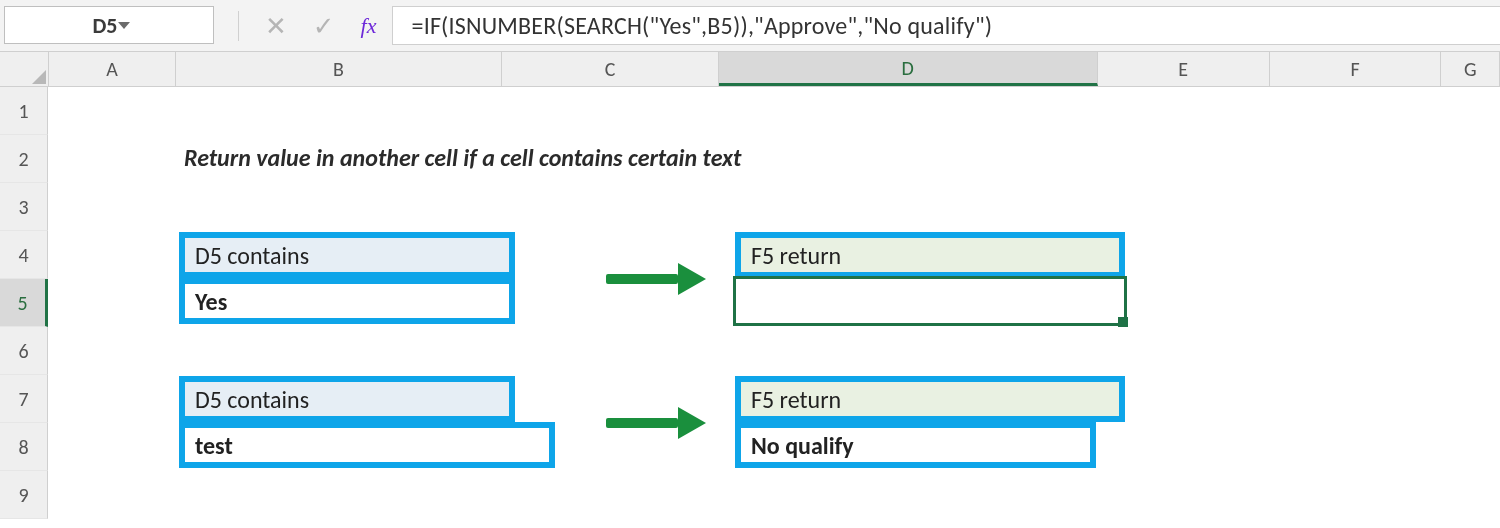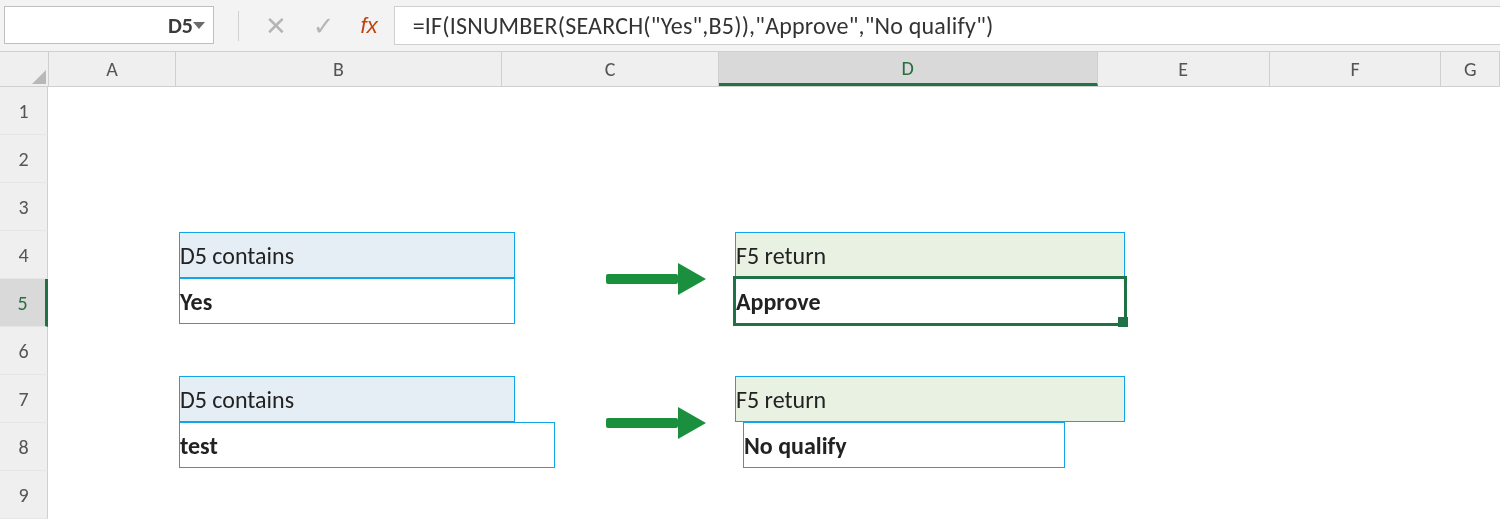--- a/index.html
+++ b/index.html
@@ -26,21 +26,21 @@
   .namebox-wrap {
     display: flex;
     align-items: center;
     background: #ffffff;
     border: 1px solid #bfbfbf;
     margin: 6px 0 6px 4px;
     height: 38px;
     width: 210px;
     box-sizing: border-box;
     padding: 0 8px 0 12px;
-    justify-content: flex-end;
+    justify-content: center;
   }
   .namebox-text {
     font-weight: 600;
     font-size: 22px;
     color: #3b3b3b;
   }
   .namebox-dropdown {
     width: 0; height: 0;
     border-left: 6px solid transparent;
     border-right: 6px solid transparent;
@@ -57,24 +57,24 @@
   .fx-divider {
     width: 1px;
     height: 30px;
     background: #d0d0d0;
   }
   .fx-x, .fx-check {
     font-size: 26px;
     line-height: 1;
   }
   .fx-label {
-    font-family: Liberation Sans, sans-serif;
+    font-family: Liberation Serif, serif;
     font-style: italic;
     font-size: 22px;
-    color: #c2410c;
+    color: #6d28d9;
   }
 
   .formula-input {
     flex: 1;
     display: flex;
     align-items: center;
     background: #ffffff;
     border: 1px solid #cfcfcf;
     border-right: none;
     margin: 6px 0;
@@ -164,24 +164,25 @@
     top: 56px;
     font-style: italic;
     font-weight: 700;
     font-size: 24px;
     color: #2b2b2b;
   }
 
   
   .hbox {
     position: absolute;
-    border: 1px solid #0ea5e9;
+    border: 6px solid #0ea5e9;
     height: 46px;
     display: flex;
     align-items: center;
+    padding-left: 10px;
     font-size: 24px;
     box-sizing: border-box;
     background: #fff;
   }
   .hbox.header-blue { background: #e6eef5; }
   .hbox.header-green { background: #e9f1e2; }
   .hbox.val { font-weight: 700; align-items: center; }
 
   
   .selected-cell {
@@ -259,57 +260,55 @@
     <div class="rh">4</div>
     <div class="rh sel">5</div>
     <div class="rh">6</div>
     <div class="rh">7</div>
     <div class="rh">8</div>
     <div class="rh">9</div>
   </div>
 
   <div class="cells">
 
+    <div class="title">Return value in another cell if a cell contains certain text</div>
 
     <div class="hbox header-blue" style="left:131px; top:145px; width:336px;">
       <span>D5 contains</span>
     </div>
     <div class="hbox val" style="left:131px; top:191px; width:336px;">
       <span>Yes</span>
     </div>
 
     <div class="arrow" style="left:558px; top:176px;">
       <div class="shaft" style="width:72px;"></div>
       <div class="head"></div>
     </div>
 
     <div class="hbox header-green" style="left:687px; top:145px; width:390px;">
       <span>F5 return</span>
     </div>
-    <div class="hbox val" style="left:687px; top:191px; width:390px;">
-      <span>Approve</span>
-    </div>
 
     <div class="selected-cell" style="left:685px; top:189px; width:394px; height:50px;">
       <div class="fill-handle"></div>
     </div>
 
     <div class="hbox header-blue" style="left:131px; top:289px; width:336px;">
       <span>D5 contains</span>
     </div>
     <div class="hbox val" style="left:131px; top:335px; width:376px;">
       <span>test</span>
     </div>
 
     <div class="arrow" style="left:558px; top:320px;">
       <div class="shaft" style="width:72px;"></div>
       <div class="head"></div>
     </div>
 
     <div class="hbox header-green" style="left:687px; top:289px; width:390px;">
       <span>F5 return</span>
     </div>
-    <div class="hbox val" style="left:687px; top:335px; width:322px;margin-left:8px;">
+    <div class="hbox val" style="left:687px; top:335px; width:361px;">
       <span>No qualify</span>
     </div>
 
   </div>
 </div>
 
 </body></html>

